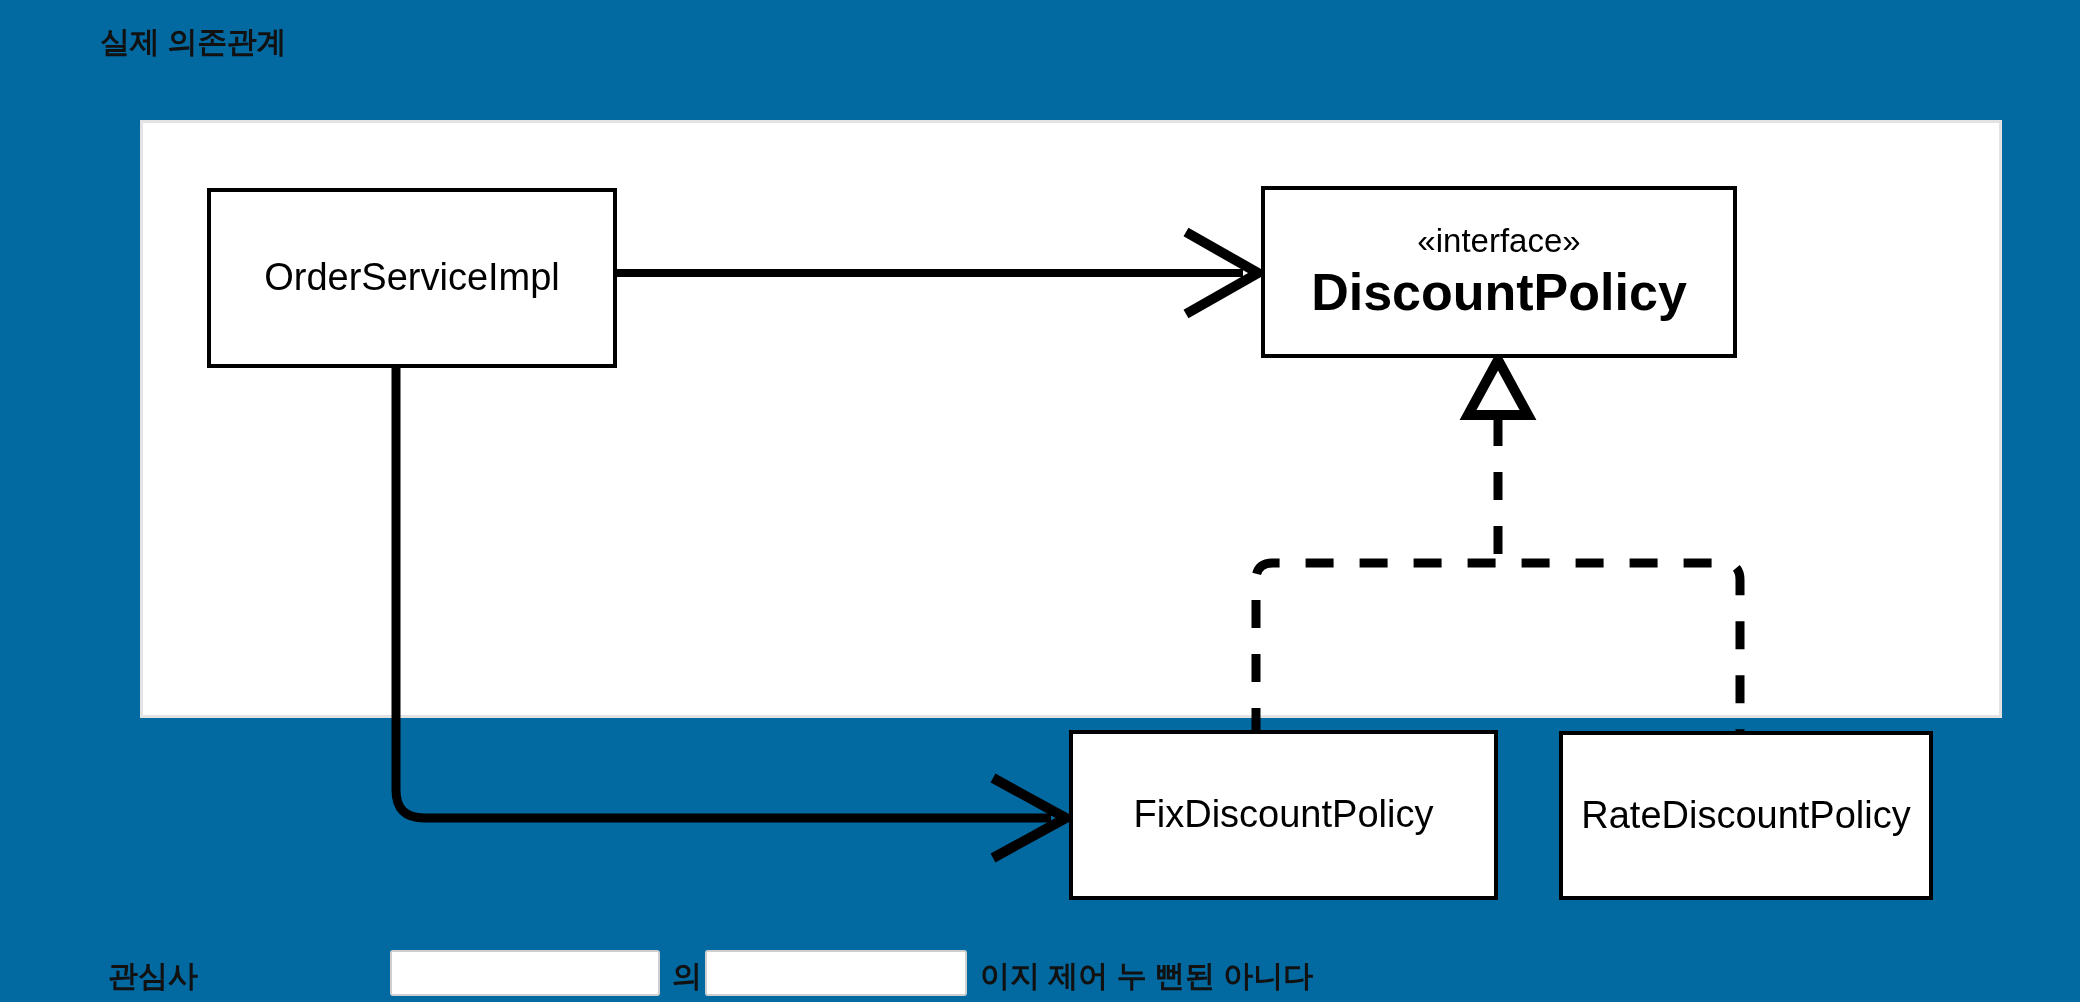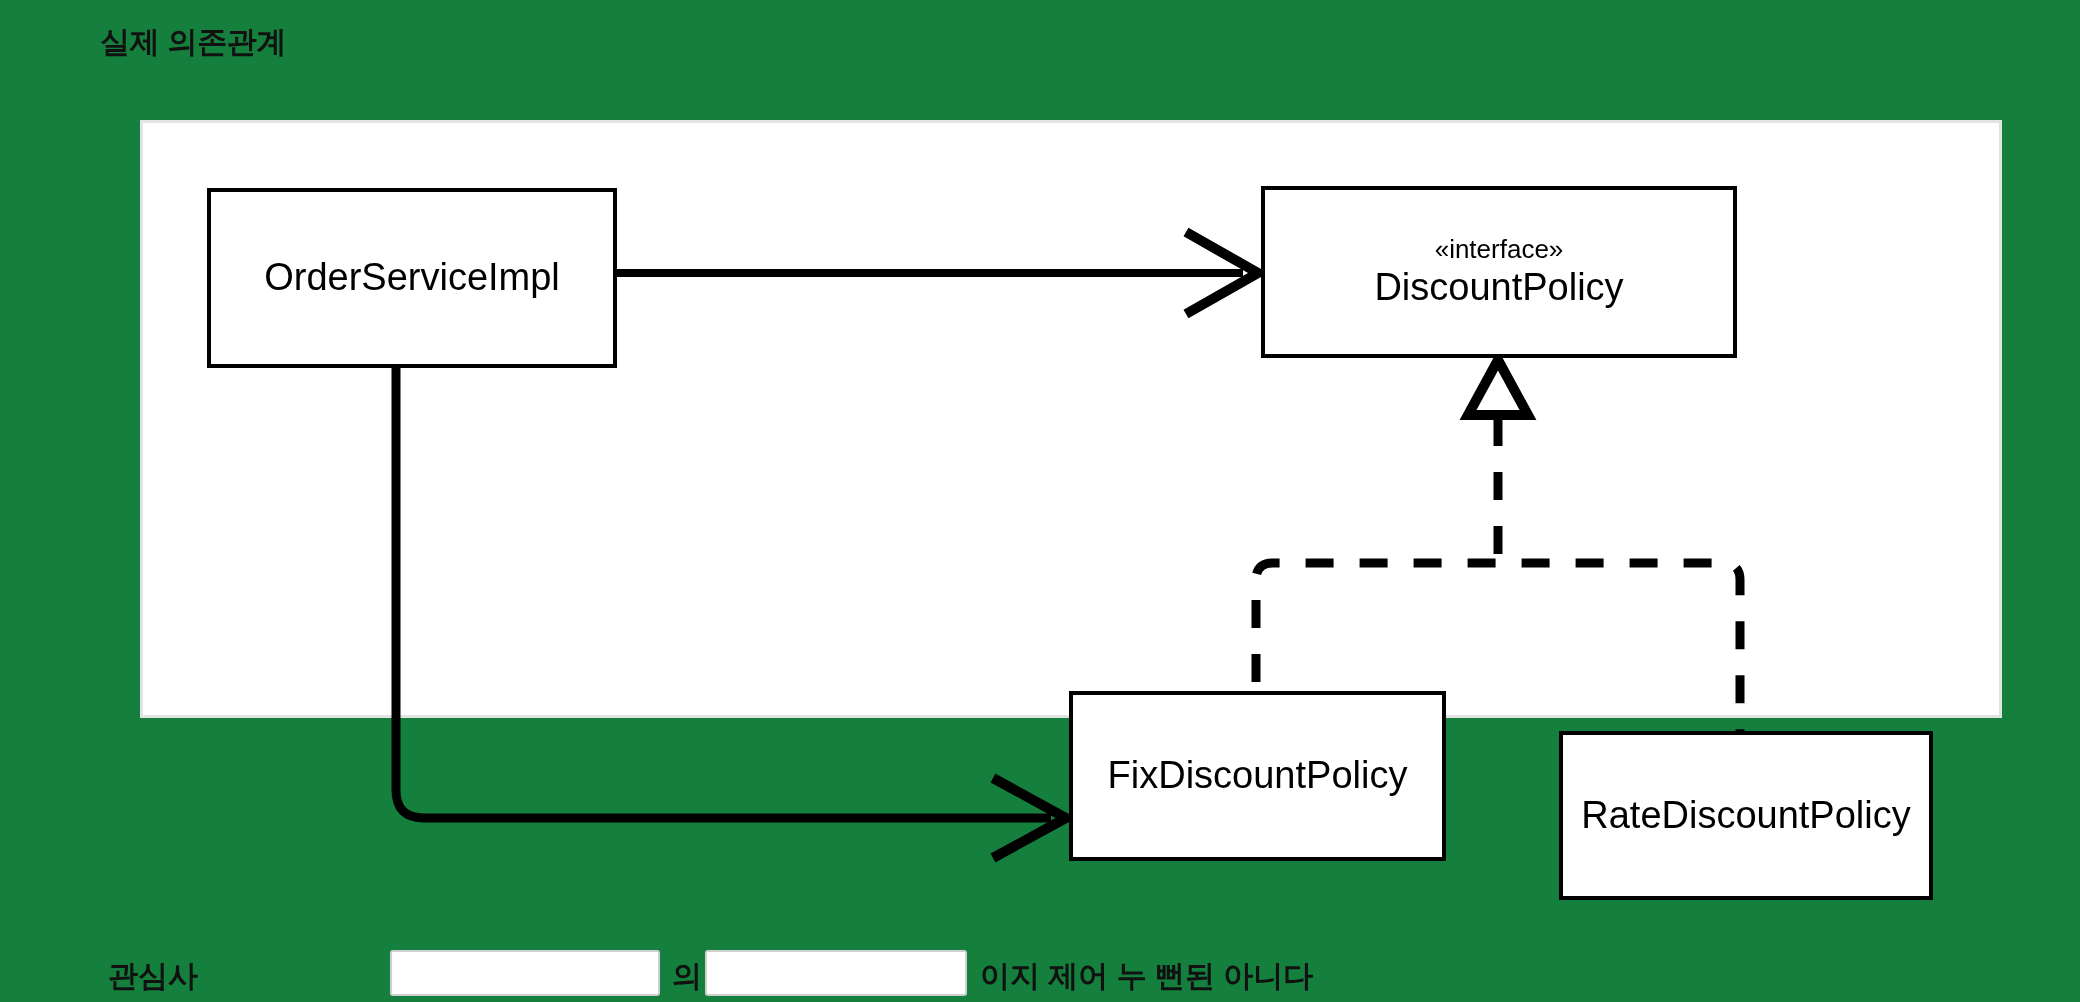--- a/index.html
+++ b/index.html
@@ -11,21 +11,21 @@
     width: 2080px;
     height: 1002px;
     font-family: "Liberation Sans", sans-serif;
     overflow: hidden;
     position: relative;
   }
   #page {
     position: relative;
     width: 2080px;
     height: 1002px;
-    background: #15803d;
+    background: #0369a1;
   }
   #section-title {
     position: absolute;
     left: 100px;
     top: 22px;
     font-size: 30px;
     font-weight: bold;
     color: #111111;
     letter-spacing: -0.3px;
     white-space: nowrap;
@@ -58,46 +58,46 @@
     align-items: center;
     justify-content: center;
     color: #000000;
   }
   .uml-box .cls-name {
     font-size: 38px;
     line-height: 1.15;
     white-space: nowrap;
   }
   .uml-box .stereotype {
-    font-size: 26px;
+    font-size: 33px;
     line-height: 1.2;
     white-space: nowrap;
   }
   .uml-box .iface-name {
-    font-size: 38px;
-    font-weight: normal;
+    font-size: 52px;
+    font-weight: bold;
     line-height: 1.2;
     white-space: nowrap;
   }
   #box-order-service-impl {
     left: 207px;
     top: 188px;
     width: 410px;
     height: 180px;
   }
   #box-discount-policy {
     left: 1261px;
     top: 186px;
     width: 476px;
     height: 172px;
   }
   #box-fix-discount-policy {
     left: 1069px;
-    top: 691px;
-    width: 377px;
+    top: 730px;
+    width: 429px;
     height: 170px;
   }
   #box-rate-discount-policy {
     left: 1559px;
     top: 731px;
     width: 374px;
     height: 169px;
   }
   .bottom-strip {
     position: absolute;

